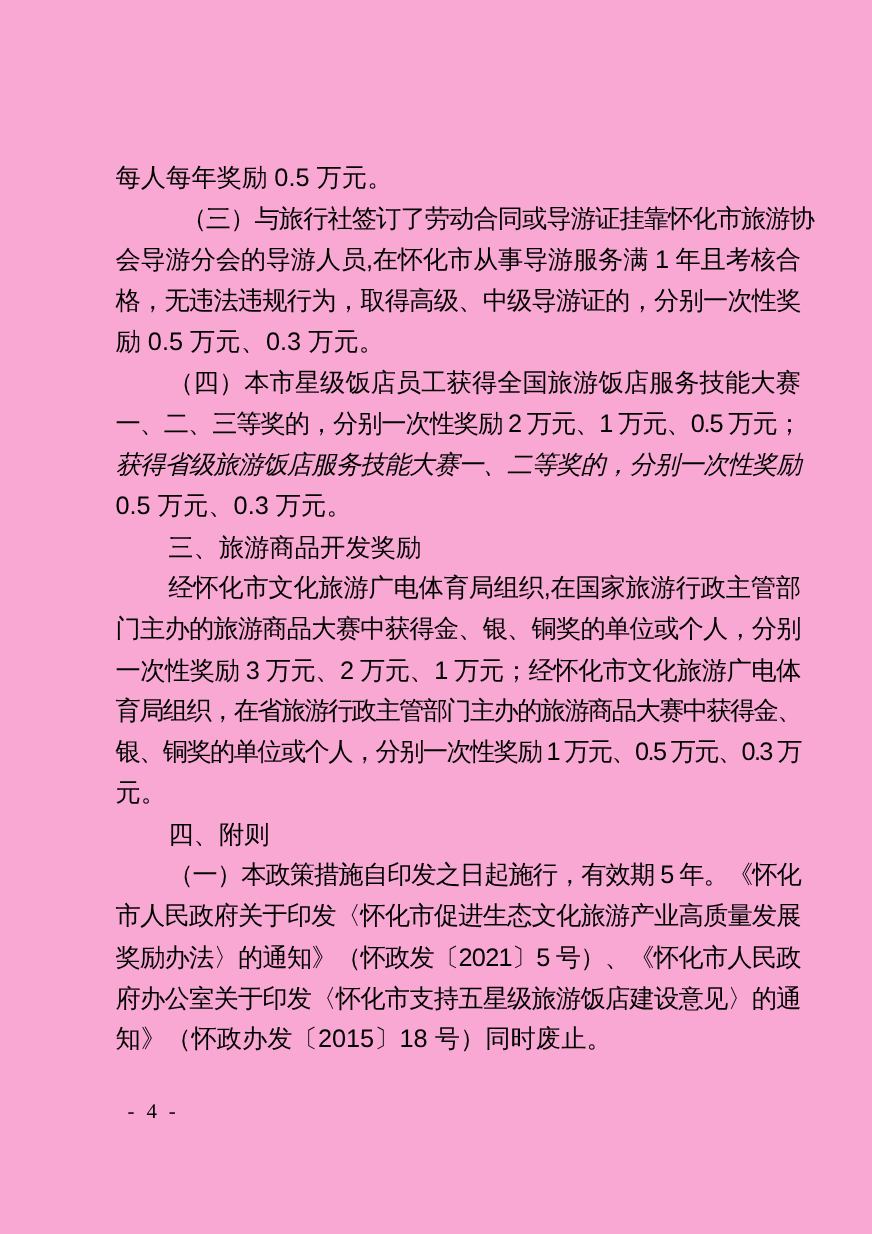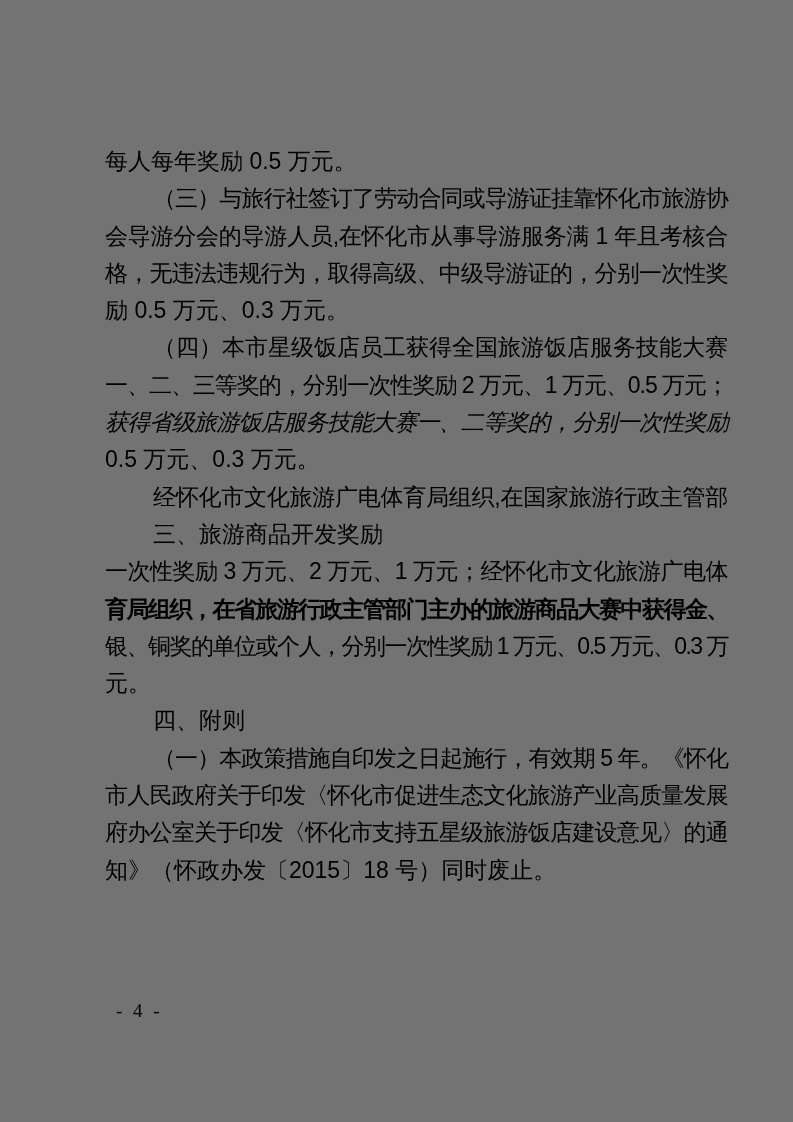--- a/index.html
+++ b/index.html
@@ -4,21 +4,21 @@
 <style>
   html, body {
     margin: 0;
     padding: 0;
     background: #ffffff;
   }
   .page {
     position: relative;
     width: 793px;
     height: 1122px;
-    background: #737373;
+    background: #f9a8d4;
     color: #000000;
     font-family: "Liberation Sans", sans-serif;
     overflow: hidden;
   }
   .text-block {
     position: absolute;
     left: 105px;
     top: 143px;
     width: 623px;
   }
@@ -43,34 +43,36 @@
     letter-spacing: 3px;
     color: #000000;
   }
 </style>
 </head>
 <body>
 
 <div class="page">
   <div class="text-block" id="text-block">
       <div class="line"><span>每人每年奖励 0.5 万元。</span></div>
-      <div class="line indent"><span style="letter-spacing: -0.884615px;">（三）与旅行社签订了劳动合同或导游证挂靠怀化市旅游协</span></div>
+      <div class="line indent"><span style="letter-spacing: -0.884615px; margin-left: 12px;">（三）与旅行社签订了劳动合同或导游证挂靠怀化市旅游协</span></div>
       <div class="line"><span style="letter-spacing: -0.232292px; text-align: right;">会导游分会的导游人员,在怀化市从事导游服务满 1 年且考核合</span></div>
       <div class="line"><span style="letter-spacing: -0.75px;">格，无违法违规行为，取得高级、中级导游证的，分别一次性奖</span></div>
       <div class="line"><span>励 0.5 万元、0.3 万元。</span></div>
       <div class="line indent"><span style="letter-spacing: 0px;">（四）本市星级饭店员工获得全国旅游饭店服务技能大赛</span></div>
       <div class="line"><span style="letter-spacing: -1.03309px;">一、二、三等奖的，分别一次性奖励 2 万元、1 万元、0.5 万元；</span></div>
       <div class="line"><span style="letter-spacing: -0.75px; font-style: italic;">获得省级旅游饭店服务技能大赛一、二等奖的，分别一次性奖励</span></div>
       <div class="line"><span>0.5 万元、0.3 万元。</span></div>
+      <div class="line indent"><span>三、旅游商品开发奖励</span></div>
       <div class="line indent"><span style="letter-spacing: -0.245793px;">经怀化市文化旅游广电体育局组织,在国家旅游行政主管部</span></div>
-      <div class="line indent"><span>三、旅游商品开发奖励</span></div>
+      <div class="line"><span style="letter-spacing: -0.75px;">门主办的旅游商品大赛中获得金、银、铜奖的单位或个人，分别</span></div>
       <div class="line"><span style="letter-spacing: -0.498047px; margin-top: 36px;">一次性奖励 3 万元、2 万元、1 万元；经怀化市文化旅游广电体</span></div>
-      <div class="line"><span style="letter-spacing: -1.51724px; font-weight: bold;">育局组织，在省旅游行政主管部门主办的旅游商品大赛中获得金、</span></div>
+      <div class="line"><span style="letter-spacing: -1.51724px;">育局组织，在省旅游行政主管部门主办的旅游商品大赛中获得金、</span></div>
       <div class="line"><span style="letter-spacing: -1.50868px;">银、铜奖的单位或个人，分别一次性奖励 1 万元、0.5 万元、0.3 万</span></div>
       <div class="line"><span>元。</span></div>
       <div class="line indent"><span>四、附则</span></div>
       <div class="line indent"><span style="letter-spacing: -0.913504px; text-align: center;">（一）本政策措施自印发之日起施行，有效期 5 年。《怀化</span></div>
       <div class="line"><span style="letter-spacing: -0.75px; margin-top: 36px;">市人民政府关于印发〈怀化市促进生态文化旅游产业高质量发展</span></div>
+      <div class="line"><span style="letter-spacing: -0.72127px;">奖励办法〉的通知》（怀政发〔2021〕5 号）、《怀化市人民政</span></div>
       <div class="line"><span style="letter-spacing: -0.75px; text-align: right;">府办公室关于印发〈怀化市支持五星级旅游饭店建设意见〉的通</span></div>
       <div class="line"><span>知》（怀政办发〔2015〕18 号）同时废止。</span></div>
     </div>
   <div class="page-number">- 4 -</div>
 </div>
 
 </body></html>

